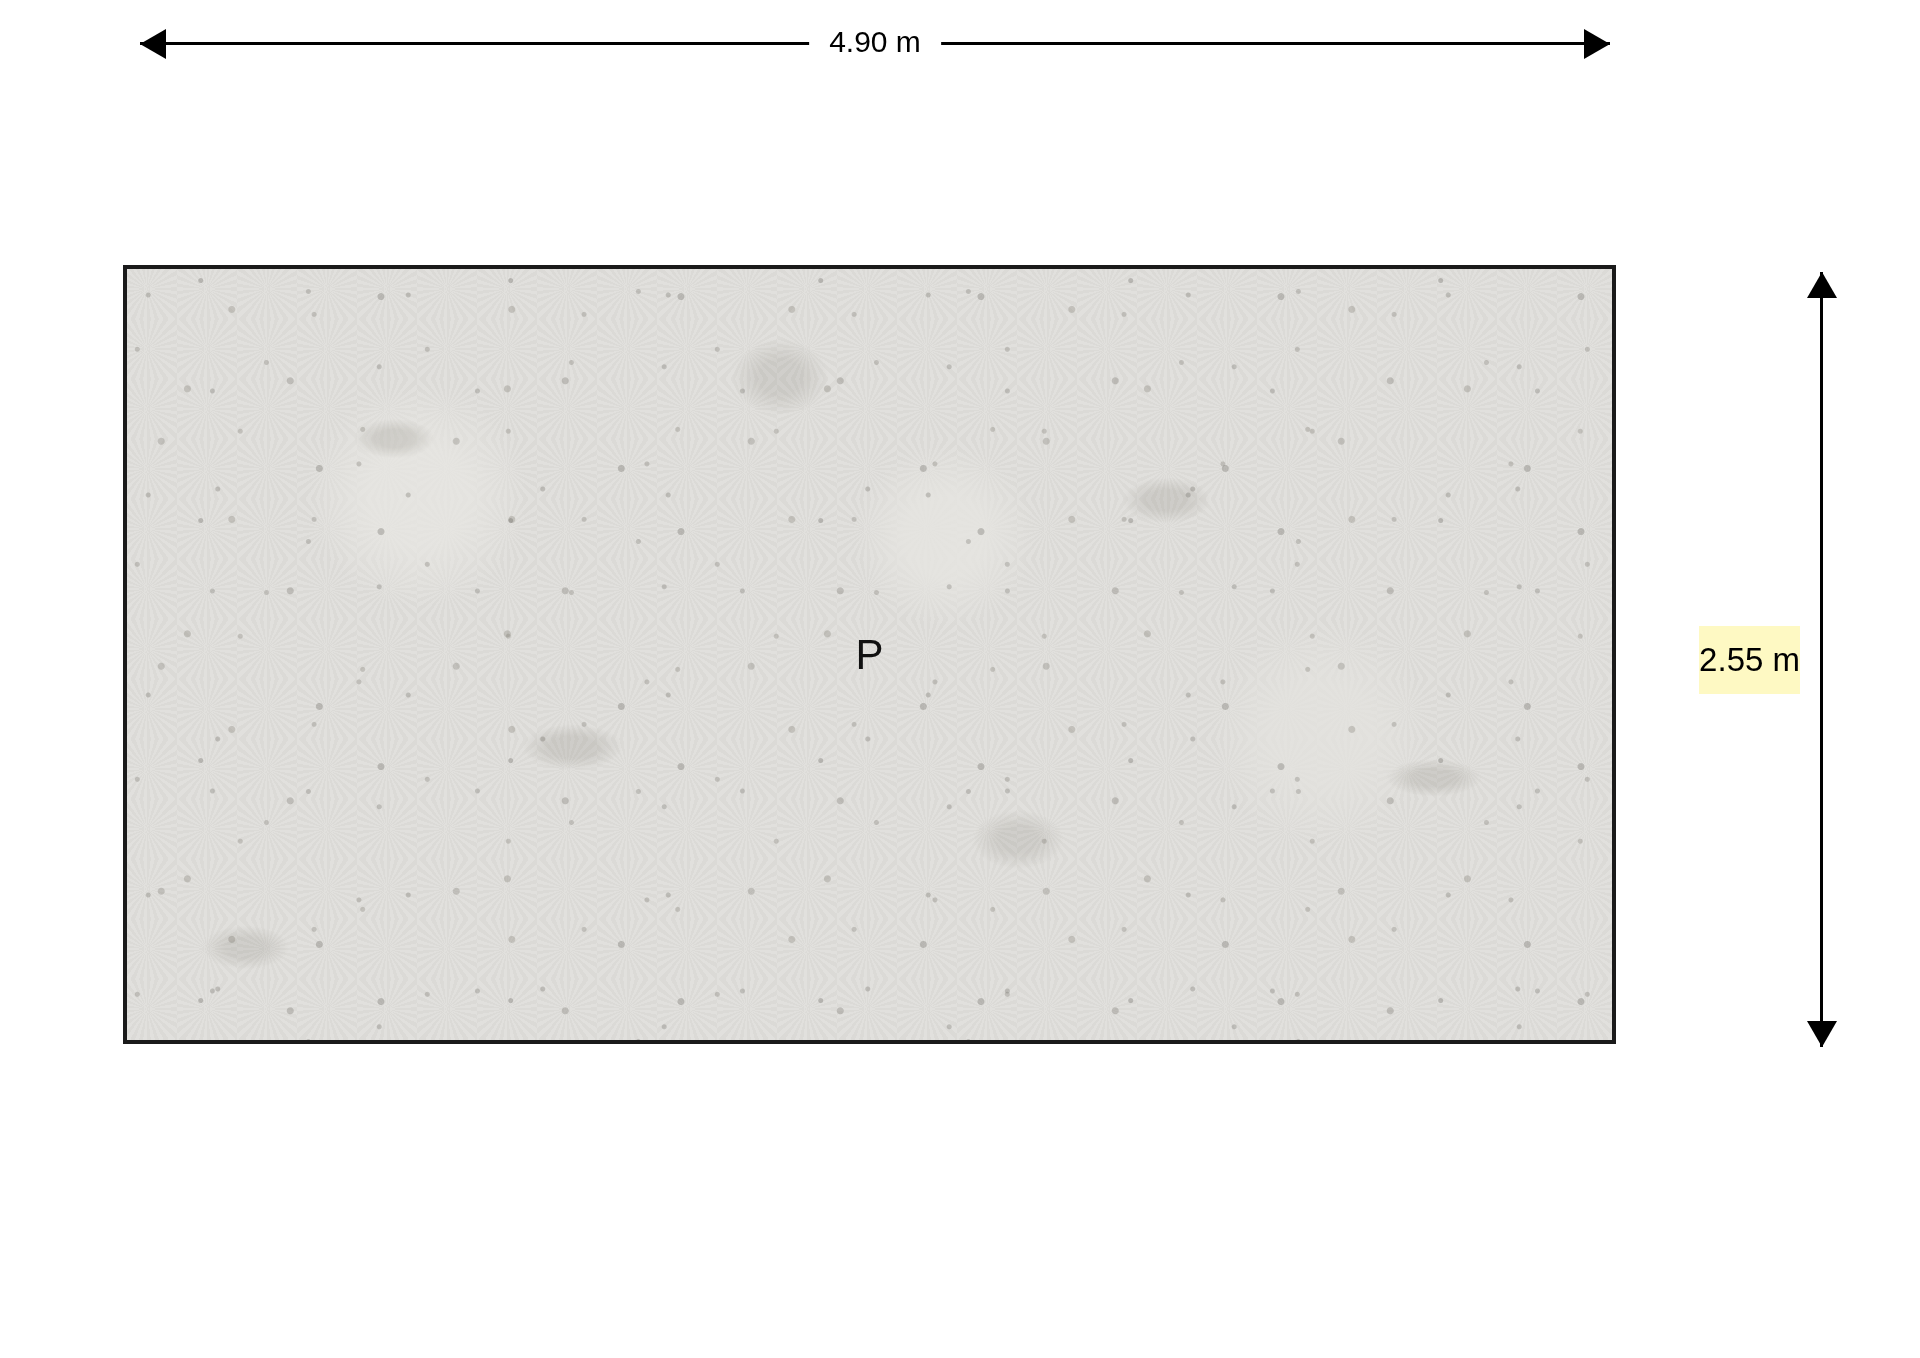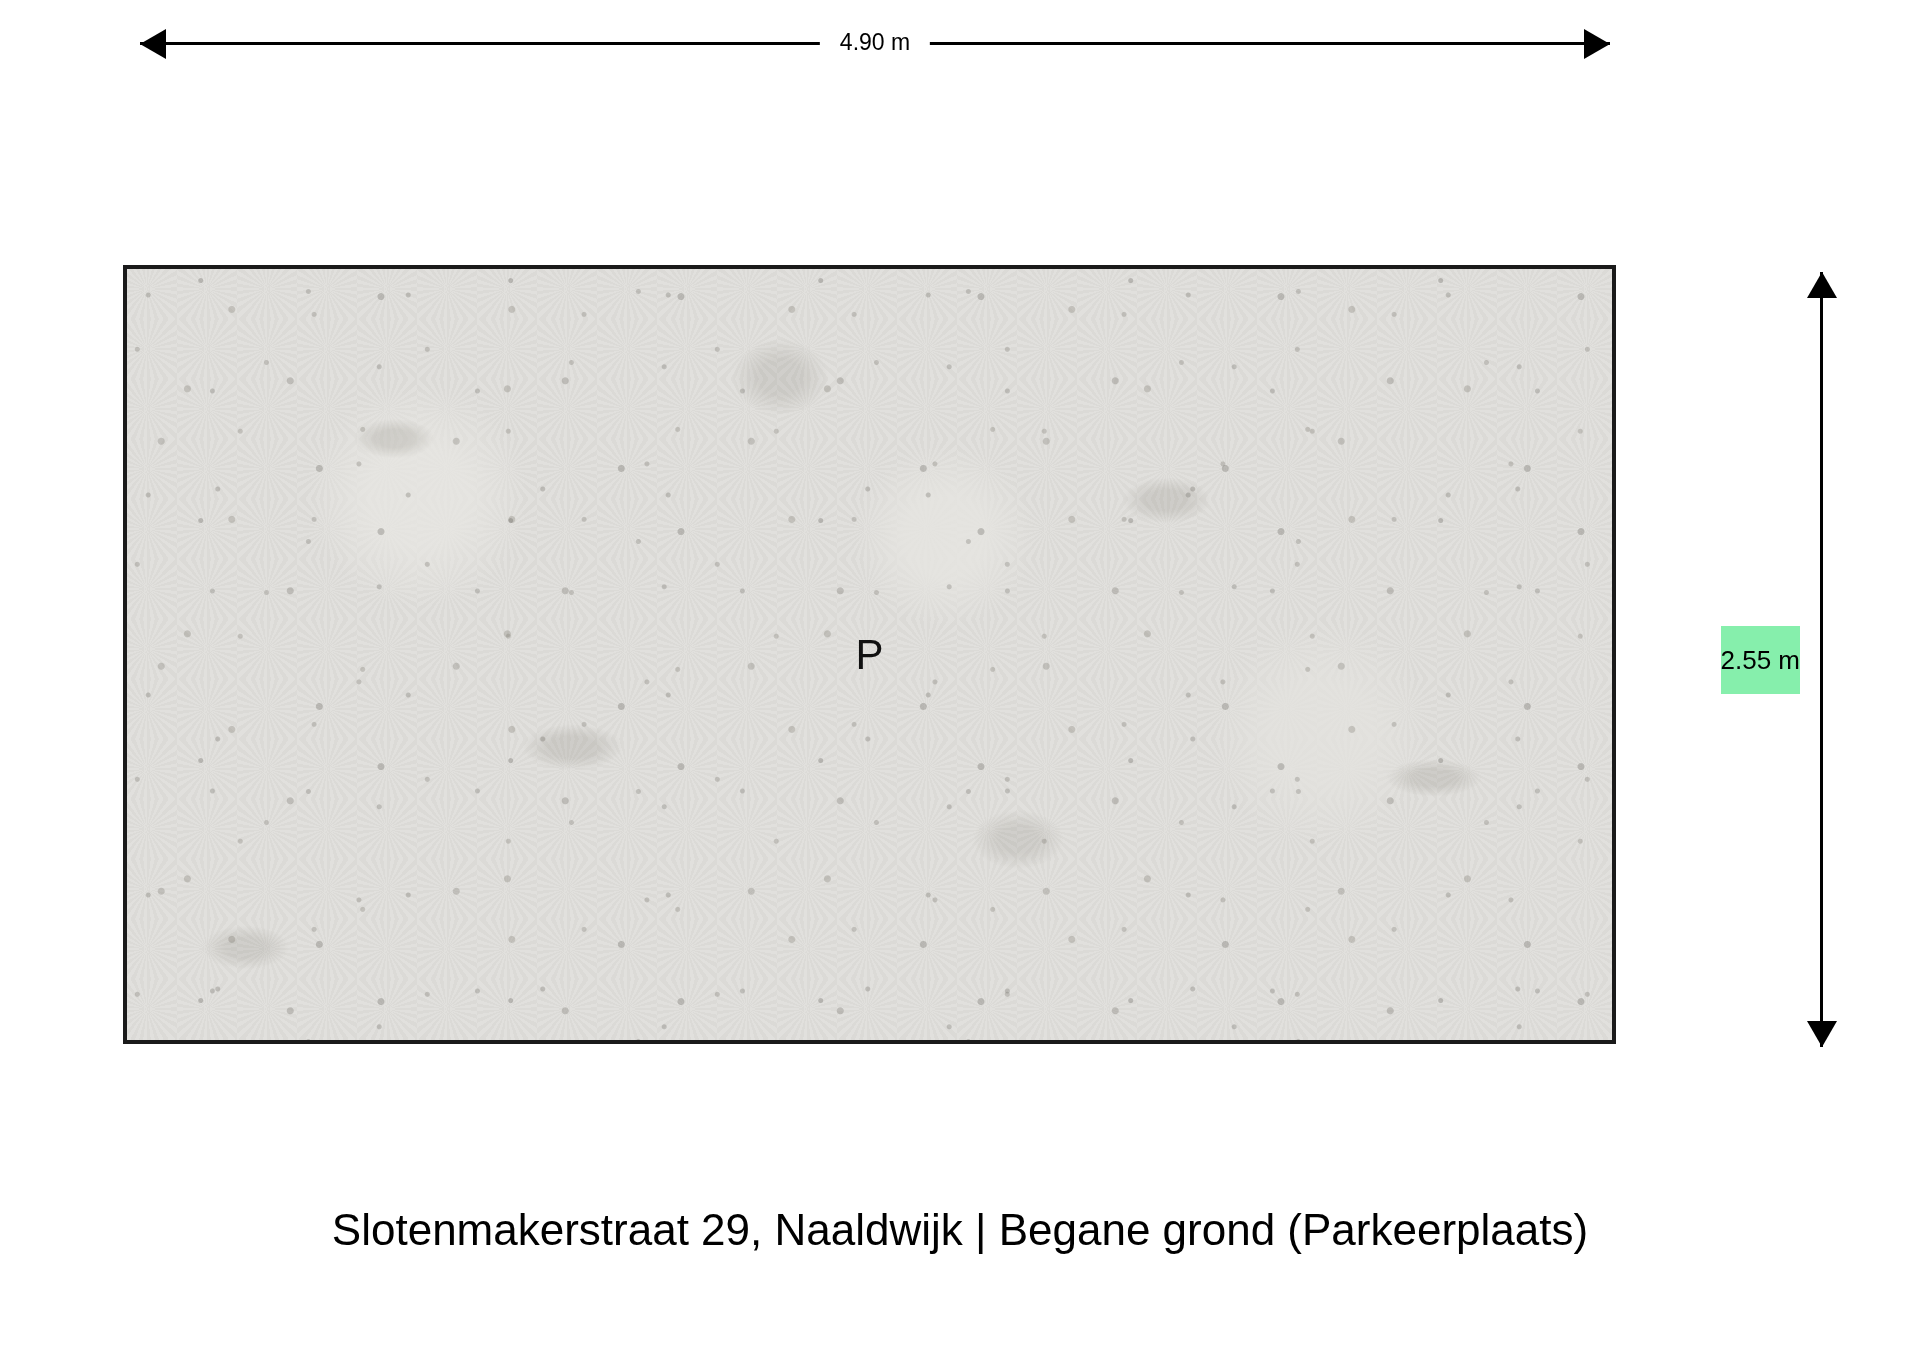--- a/index.html
+++ b/index.html
@@ -54,21 +54,21 @@
     right: 0;
     border-left: 26px solid #000;
   }
   .dim-top .dim-label {
     position: absolute;
     left: 50%;
     top: -2px;
     transform: translateX(-50%);
     background: #ffffff;
     padding: 0 20px;
-    font-size: 23px;
+    font-size: 30px;
     line-height: 44px;
     white-space: nowrap;
   }
 
   
   .dim-right {
     position: absolute;
     left: 1800px;
     top: 272px;
     width: 44px;
@@ -95,23 +95,23 @@
   }
   .dim-right .arrow-down {
     bottom: 0;
     border-top: 26px solid #000;
   }
   .dim-right .dim-label {
     position: absolute;
     top: 50%;
     right: 44px;
     transform: translateY(-50%);
-    background: #86efac;
+    background: #fef9c3;
     padding: 14px 0;
-    font-size: 26px;
+    font-size: 33px;
     line-height: 40px;
     white-space: nowrap;
   }
 
   
   .room {
     position: absolute;
     left: 123px;
     top: 265px;
     width: 1493px;
@@ -218,16 +218,15 @@
   </div>
 
   <div class="dim-right">
     <div class="line"></div>
     <div class="arrow-up"></div>
     <div class="arrow-down"></div>
     <div class="dim-label">2.55 m</div>
   </div>
 
   <div class="caption">
-    <div class="line1">Slotenmakerstraat 29, Naaldwijk | Begane grond (Parkeerplaats)</div>
   </div>
 
 </div>
 
 </body></html>

